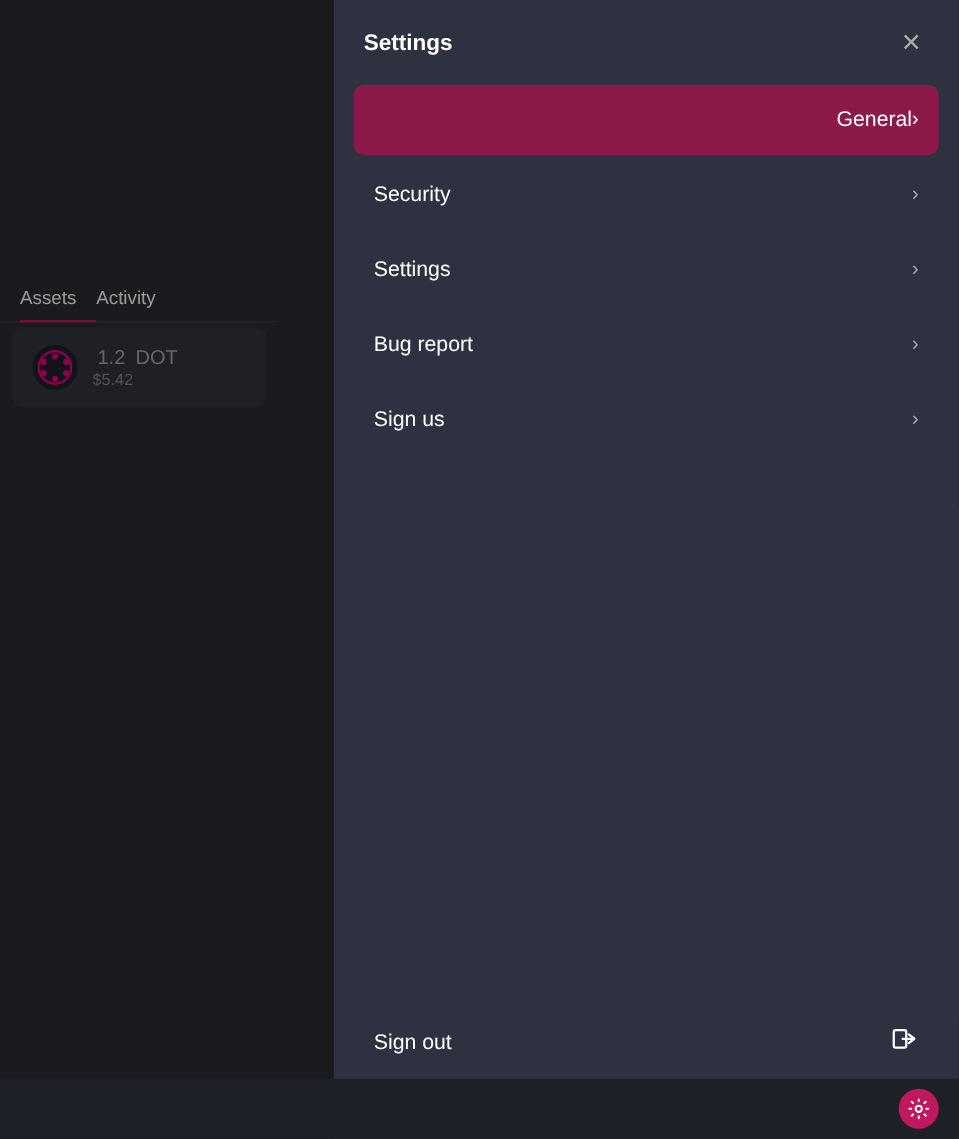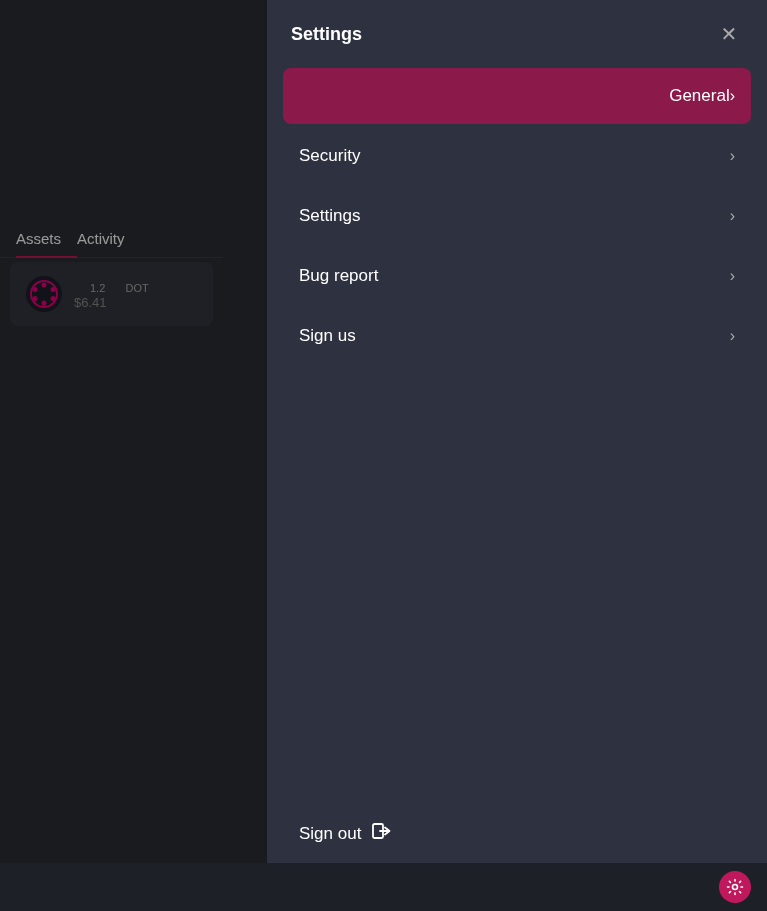--- a/index.html
+++ b/index.html
@@ -80,23 +80,23 @@
       display: flex;
       flex-direction: column;
     }
 
     .asset-amount {
       color: #fff;
       font-size: 15px;
     }
 
     .asset-amount span {
-      font-size: 11px;
+      font-size: 16px;
       color: #aaa;
-      margin-left: 16px;
+      margin-left: 4px;
     }
 
     .asset-usd {
       color: #888;
       font-size: 13px;
     }
 
     
     .bottom-bar {
       position: absolute;
@@ -196,21 +196,21 @@
       font-size: 16px;
     }
 
     .menu-item.active .chevron-icon {
       color: #fff;
     }
 
     .sign-out-area {
       margin-top: auto;
       display: flex;
-      justify-content: flex-start;
+      justify-content: space-between;
       align-items: center;
       padding: 20px 32px;
       gap: 10px;
       cursor: pointer;
     }
 
     .sign-out-label {
       color: #fff;
       font-size: 17px;
       font-weight: 500;
@@ -252,21 +252,21 @@
         <circle cx="23" cy="9.5" r="2.5" fill="#e6007a"></circle>
         <circle cx="5" cy="18.5" r="2.5" fill="#e6007a"></circle>
         <circle cx="23" cy="18.5" r="2.5" fill="#e6007a"></circle>
       </svg>
     </div>
     <div class="asset-info">
       <div class="asset-amount">
         <span>1.2</span>
         <span>DOT</span>
       </div>
-      <div class="asset-usd">$6.41</div>
+      <div class="asset-usd">$5.42</div>
     </div>
   </div>
 </div>
 
 <div class="overlay"></div>
 
 <div class="settings-panel">
   <div class="settings-header">
     <span class="settings-title">Settings</span>
     <button class="close-btn">

